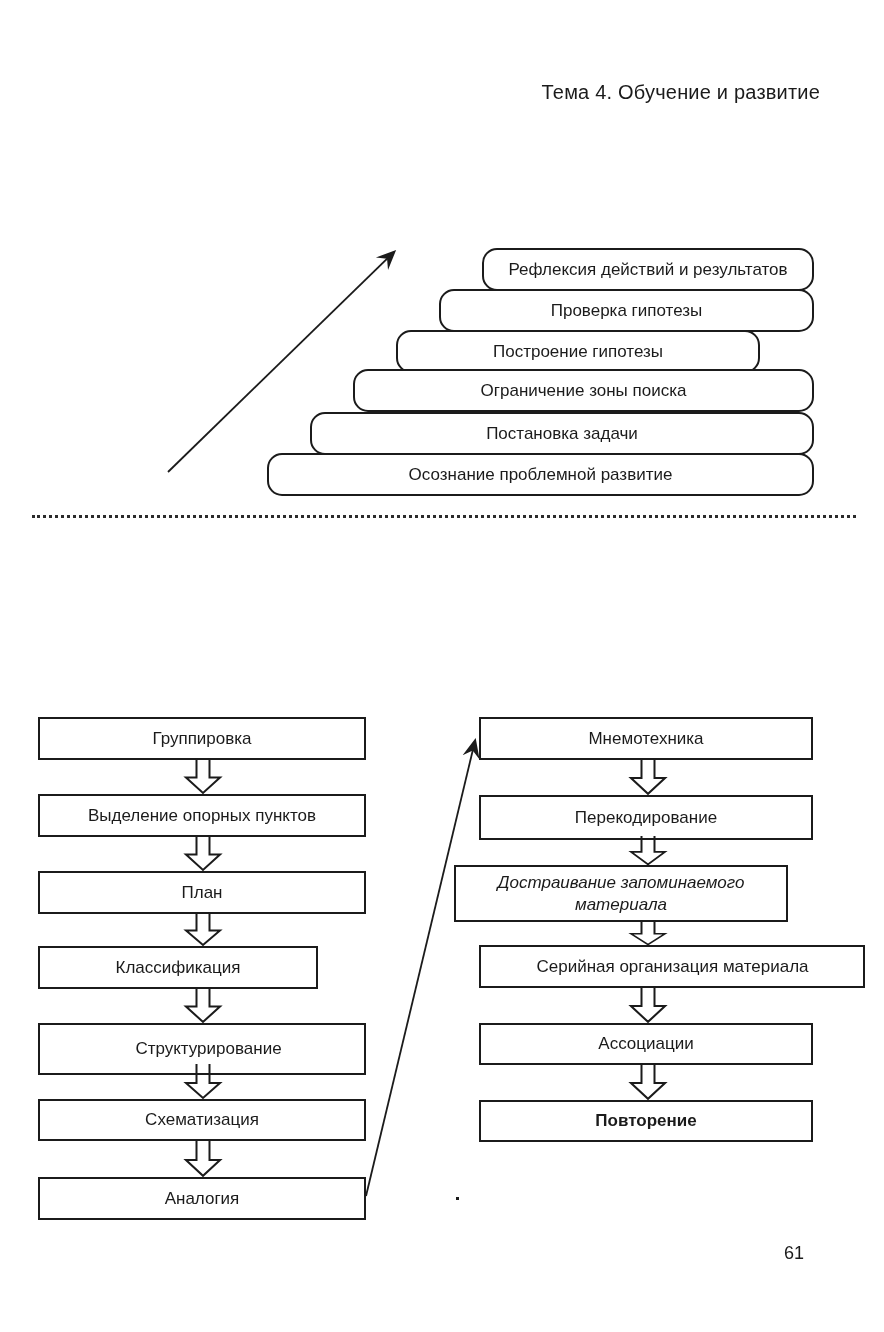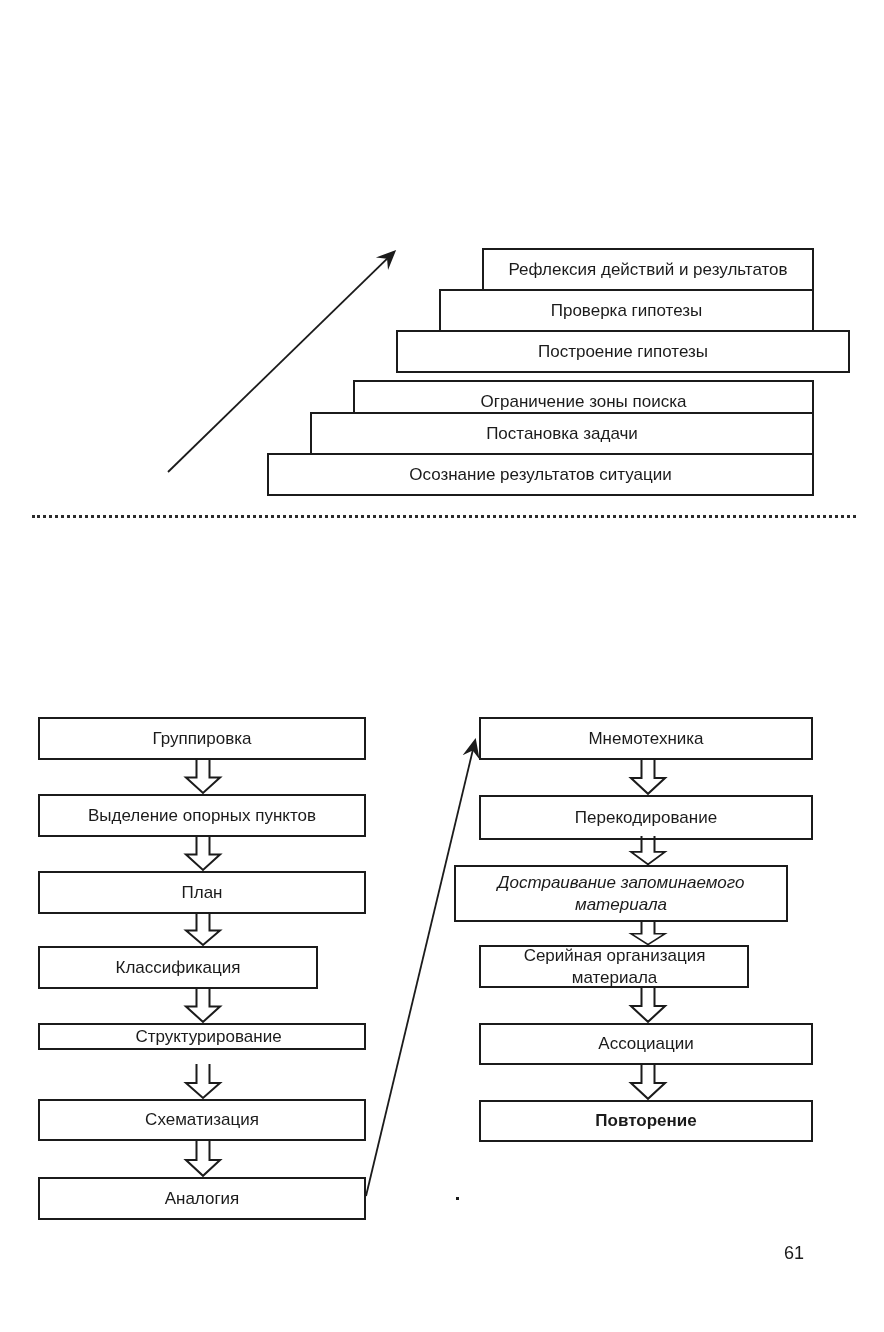--- a/index.html
+++ b/index.html
@@ -20,55 +20,56 @@
   }
   .t18{left:177px;top:163px;}
   .t19{left:212px;top:643px;}
   .box{
     position:absolute;box-sizing:border-box;
     border:2px solid #1b1b1b;background:#ffffff;
     display:flex;align-items:center;justify-content:center;
     text-align:center;font-size:17px;line-height:1.25;
     padding:0 8px;
   }
-  .stair{padding:0 4px;}
+  .stair{padding:0 4px;border-radius:15px;}
   .divider{
     position:absolute;left:32px;top:515px;width:824px;height:0;
     border-top:3px dotted #2b2b2b;
   }
   .arrow-svg{position:absolute;overflow:visible;}
   .dbl{position:absolute;}
   .speck{position:absolute;width:3px;height:3px;background:#1b1b1b;}
   .page-number{position:absolute;left:784px;top:1243px;font-size:18px;}
 </style>
 </head>
 <body>
 
 <div class="page">
 
+  <div class="running-header">Тема 4. Обучение и развитие</div>
 
 
   <div>
     <div class="box stair" style="left:482px;top:248px;width:332px;height:43px;">
         <span>Рефлексия действий и результатов</span>
       </div>
     <div class="box stair" style="left:439px;top:289px;width:375px;height:43px;">
         <span>Проверка гипотезы</span>
       </div>
-    <div class="box stair" style="left:396px;top:330px;width:454px;height:43px;">
+    <div class="box stair" style="left:396px;top:330px;width:364px;height:43px;">
         <span>Построение гипотезы</span>
       </div>
-    <div class="box stair" style="left:353px;top:380px;width:461px;height:43px;">
+    <div class="box stair" style="left:353px;top:369px;width:461px;height:43px;">
         <span>Ограничение зоны поиска</span>
       </div>
     <div class="box stair" style="left:310px;top:412px;width:504px;height:43px;">
         <span>Постановка задачи</span>
       </div>
     <div class="box stair" style="left:267px;top:453px;width:547px;height:43px;">
-        <span>Осознание результатов ситуации</span>
+        <span>Осознание проблемной развитие</span>
       </div>
 
     <svg class="arrow-svg" style="left:140px;top:235px;width:280px;height:250px;" viewBox="0 0 280 250">
       <defs>
         <marker id="ah18" viewBox="0 0 10 10" refX="8.5" refY="5" markerWidth="11" markerHeight="11" orient="auto">
           <path d="M0,0.6 L10,5 L0,9.4 L3.6,5 Z" fill="#1b1b1b"></path>
         </marker>
       </defs>
       <line x1="28" y1="237" x2="254" y2="17" stroke="#1b1b1b" stroke-width="1.8" marker-end="url(#ah18)"></line>
     </svg>
@@ -84,21 +85,21 @@
       </div>
     <div class="box" style="left:38px;top:794px;width:328px;height:43px;">
         <span>Выделение опорных пунктов</span>
       </div>
     <div class="box" style="left:38px;top:871px;width:328px;height:43px;">
         <span>План</span>
       </div>
     <div class="box" style="left:38px;top:946px;width:280px;height:43px;">
         <span>Классификация</span>
       </div>
-    <div class="box" style="left:38px;top:1023px;width:328px;height:27px;padding-left:21px;">
+    <div class="box" style="left:38px;top:1023px;width:328px;height:52px;padding-left:21px;">
         <span>Структурирование</span>
       </div>
     <div class="box" style="left:38px;top:1099px;width:328px;height:42px;">
         <span>Схематизация</span>
       </div>
     <div class="box" style="left:38px;top:1177px;width:328px;height:43px;">
         <span>Аналогия</span>
       </div>
 
     <svg class="dbl" style="left:181px;top:758px;width:44px;height:37px;" viewBox="0 0 44 36" preserveAspectRatio="none">
@@ -122,21 +123,21 @@
 
     <div class="box" style="left:479px;top:717px;width:334px;height:43px;">
         <span>Мнемотехника</span>
       </div>
     <div class="box" style="left:479px;top:795px;width:334px;height:45px;">
         <span>Перекодирование</span>
       </div>
     <div class="box" style="left:454px;top:865px;width:334px;height:57px;font-style:italic;">
         <span>Достраивание запоминаемого материала</span>
       </div>
-    <div class="box" style="left:479px;top:945px;width:270px;height:43px;padding-left:9px;">
+    <div class="box" style="left:479px;top:945px;width:386px;height:43px;padding-left:9px;">
         <span>Серийная организация материала</span>
       </div>
     <div class="box" style="left:479px;top:1023px;width:334px;height:42px;">
         <span>Ассоциации</span>
       </div>
     <div class="box" style="left:479px;top:1100px;width:334px;height:42px;font-weight:bold;">
         <span>Повторение</span>
       </div>
 
     <svg class="dbl" style="left:626px;top:758px;width:44px;height:38px;" viewBox="0 0 44 36" preserveAspectRatio="none">

